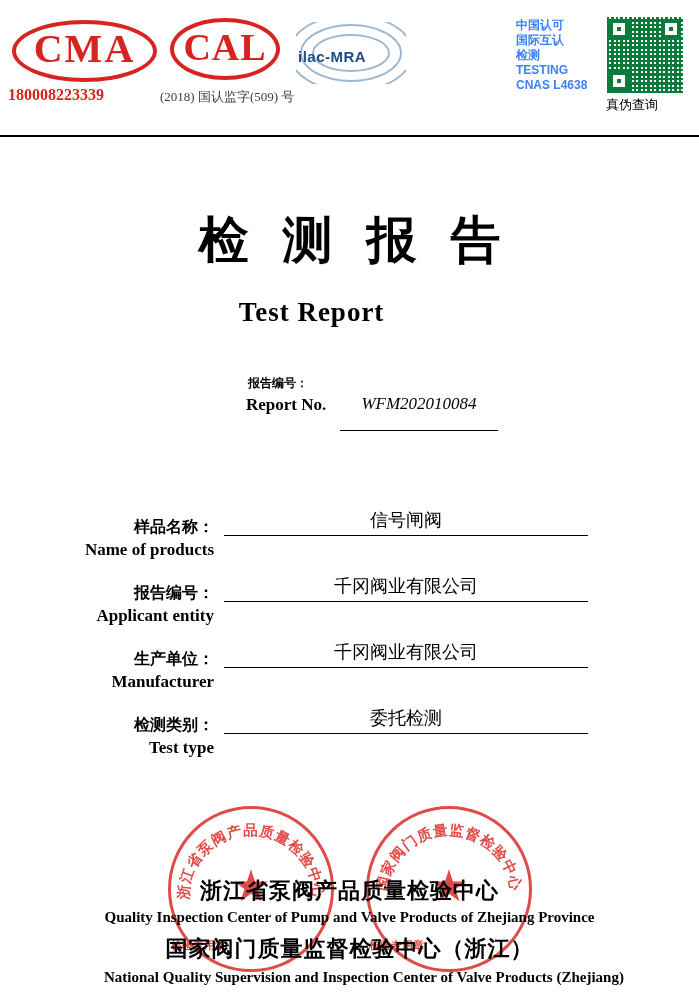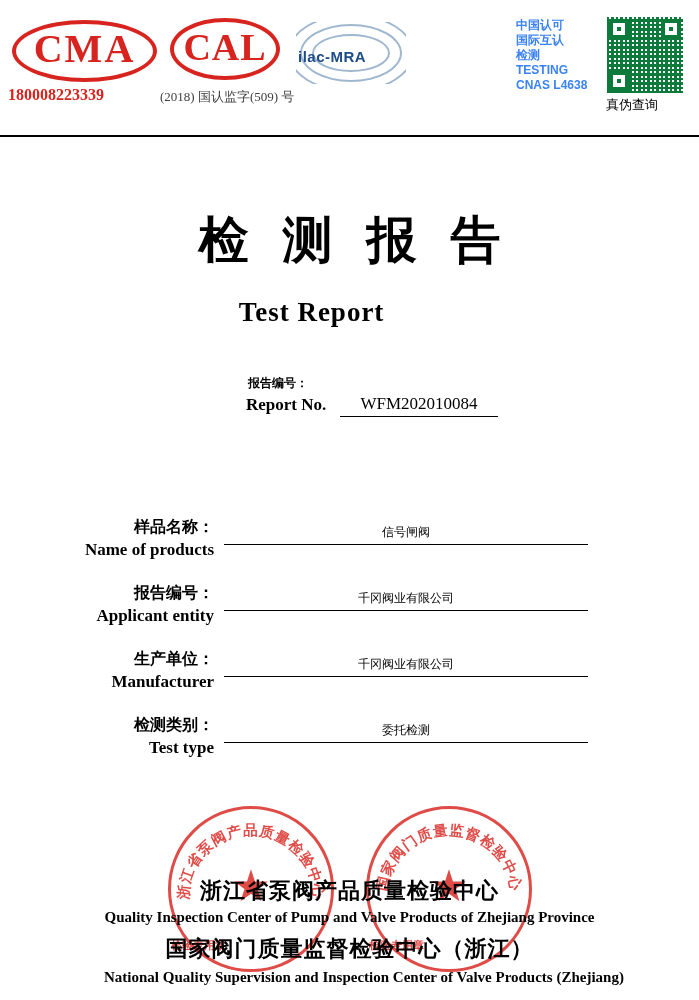--- a/index.html
+++ b/index.html
@@ -281,21 +281,22 @@
   }
   .rn-value {
     position: absolute;
     left: 340px;
     top: 22px;
     width: 158px;
     border-bottom: 1px solid #000;
     text-align: center;
     font-family: "Liberation Serif", serif;
     font-size: 17px;
-    padding-bottom: 2px;
+    padding-bottom: 16px;
+    font-style: italic;
   }
 
   
   .fields {
     position: absolute;
     top: 500px;
     left: 0;
     width: 699px;
   }
   .field-row {
@@ -317,26 +318,26 @@
   }
   .f-en {
     font-family: "Liberation Serif", serif;
     font-size: 17px;
     font-weight: bold;
     line-height: 24px;
   }
   .field-value {
     position: absolute;
     left: 224px;
-    top: 24px;
+    top: 8px;
     width: 364px;
     border-bottom: 1px solid #000;
     text-align: center;
     font-family: "DejaVu Sans", sans-serif;
-    font-size: 12px;
+    font-size: 18px;
     padding-bottom: 3px;
   }
 
   
   .stamp {
     position: absolute;
     width: 166px;
     height: 166px;
     border: 3px solid #d8241f;
     border-radius: 50%;

